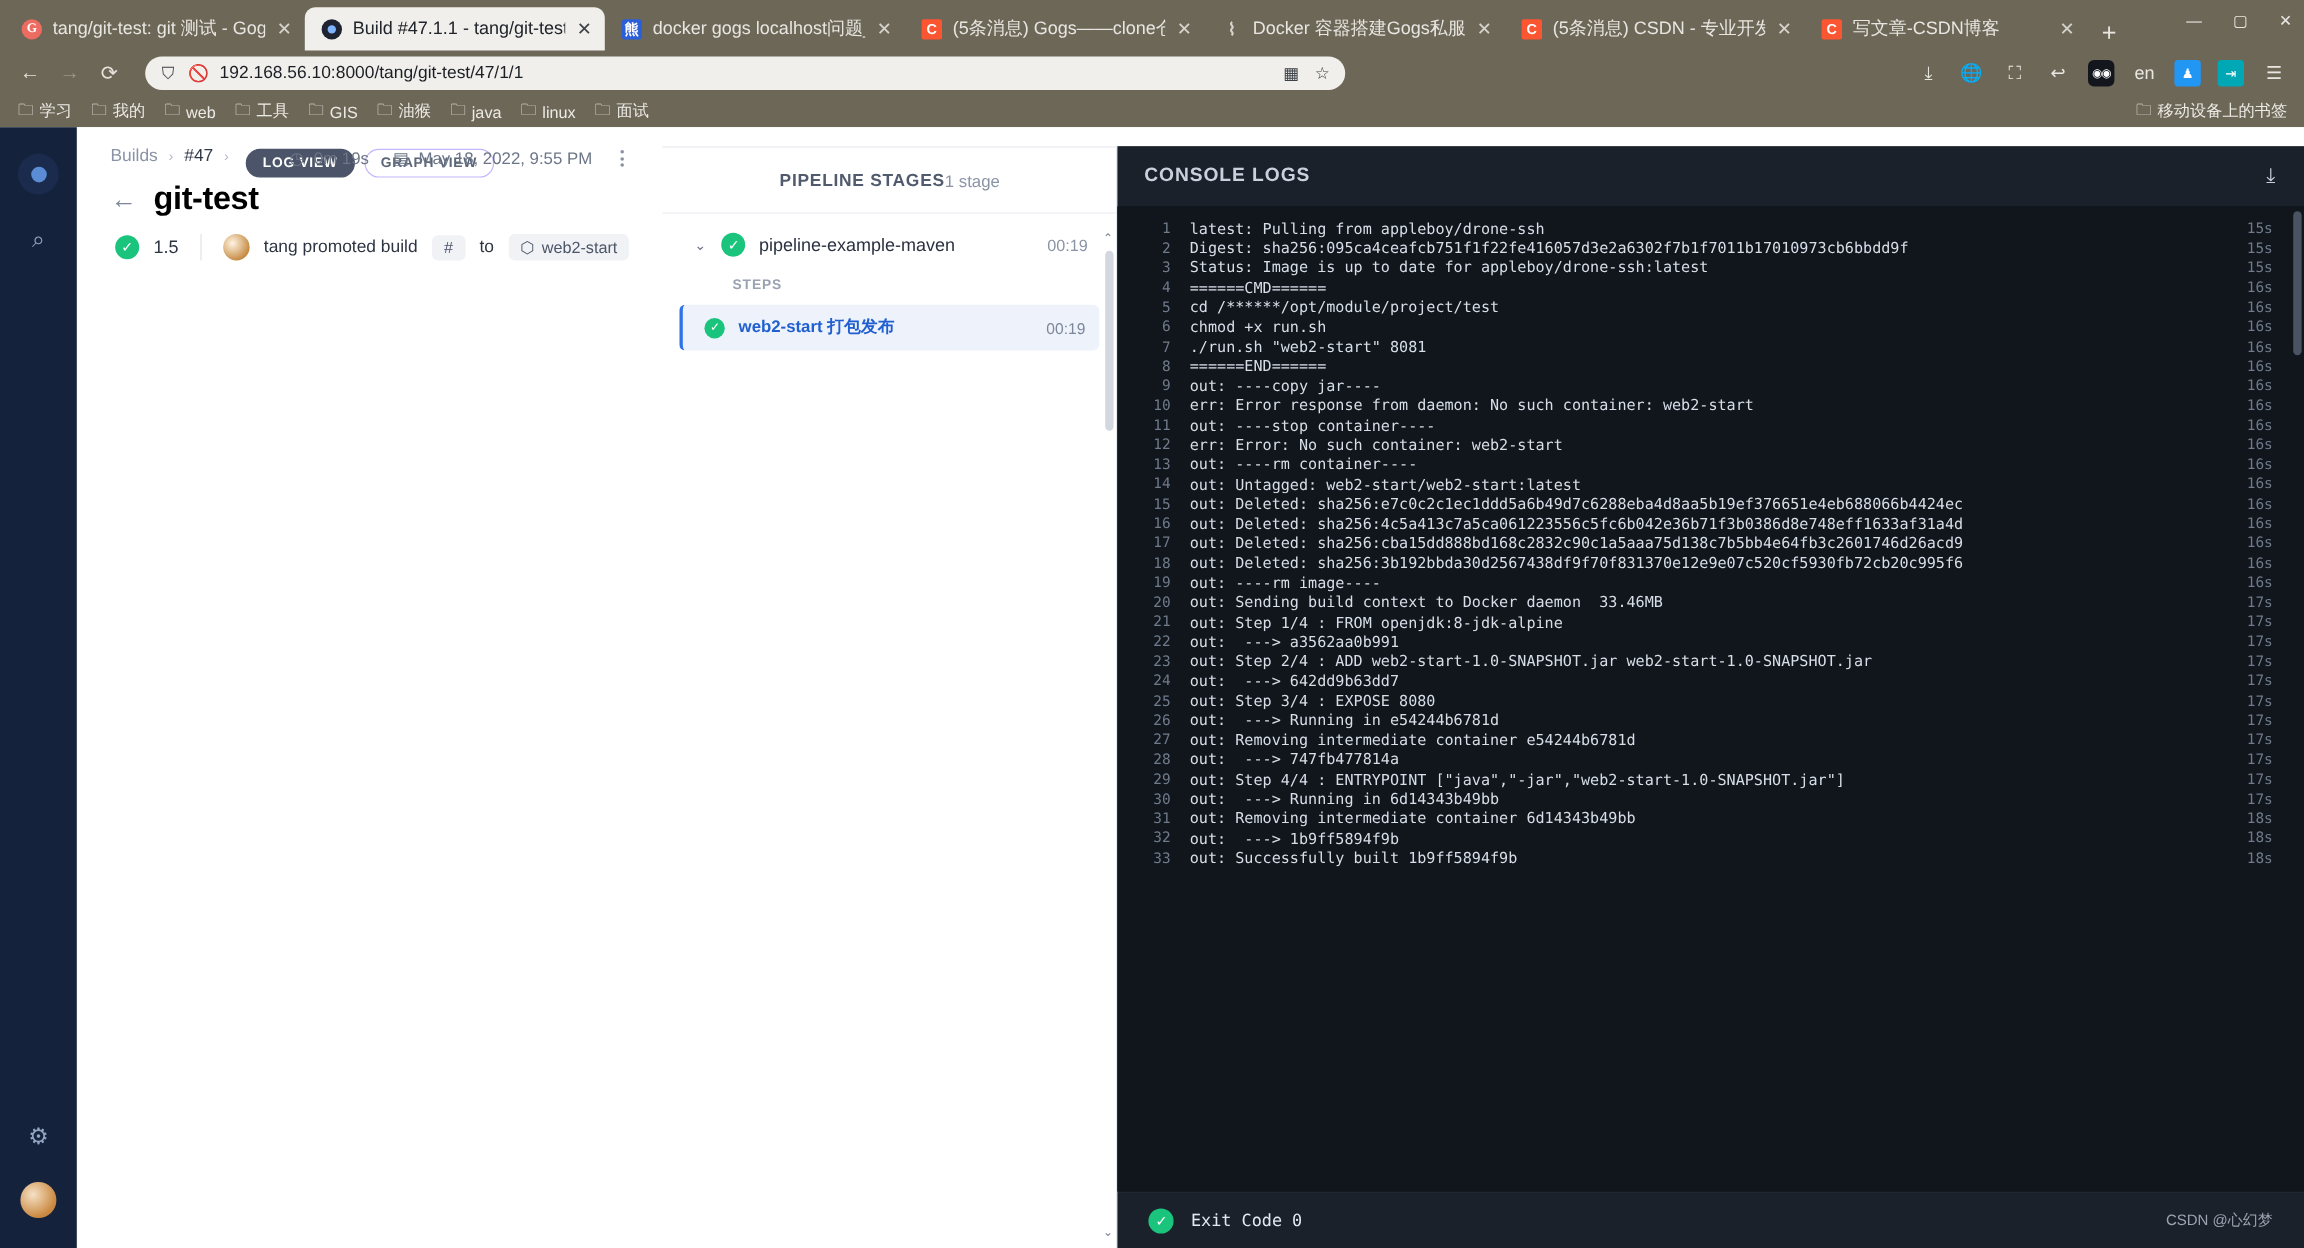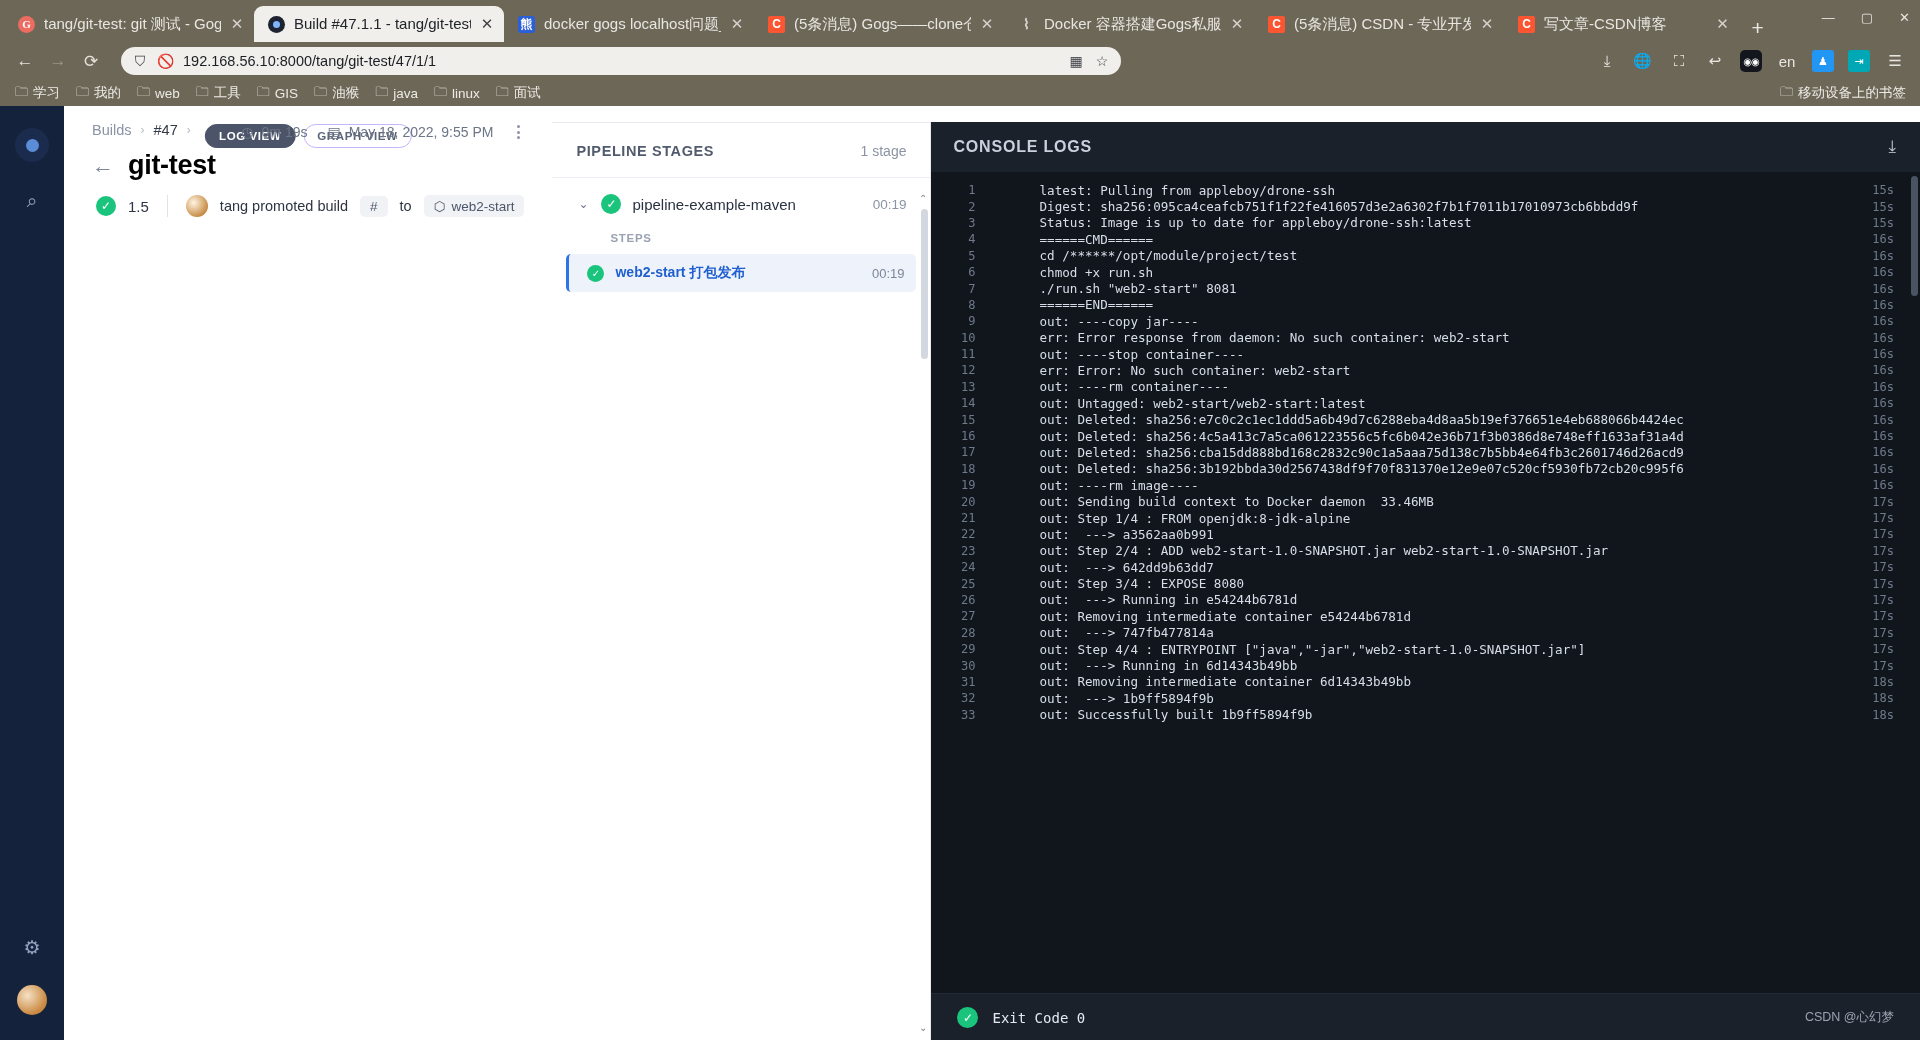--- a/index.html
+++ b/index.html
@@ -91,21 +91,21 @@
   .vt.on { background: #4c5469; color: #fff; border-color: #4c5469; }
 
   .headright { position: absolute; right: 28px; top: 18px; display: flex; align-items: center; gap: 20px; color: #6c7687; font-size: 14px; }
   .hr-item { display: flex; align-items: center; gap: 8px; }
   .kebab { display: flex; flex-direction: column; gap: 2.5px; align-items: center; padding: 0 4px; }
   .kebab i { width: 3px; height: 3px; border-radius: 50%; background: #8b93a3; display: block; }
 
   .body-split { display: flex; flex: 1; min-height: 0; margin-top: 16px; }
 
   .stages { width: 379px; border-top: 1px solid #e7eaef; border-right: 1px solid #e7eaef; display: flex; flex-direction: column; flex: none; background: #fff; position: relative; }
-  .stages-head { display: flex; align-items: center; justify-content: space-between; padding: 20px 24px 18px 24px; border-bottom: 1px solid #eaedf2; }
+  .stages-head { display: flex; align-items: center; justify-content: center; padding: 20px 24px 18px 24px; border-bottom: 1px solid #eaedf2; }
   .stages-title { font-size: 14.5px; font-weight: 700; letter-spacing: .6px; color: #525b6d; }
   .stages-count { font-size: 14px; color: #8b94a5; }
   .stage-row { display: flex; align-items: center; gap: 11px; padding: 16px 24px 0 26px; }
   .chev { color: #6e7889; font-size: 12px; width: 12px; }
   .stage-name { font-size: 15px; color: #2a3242; font-weight: 500; flex: 1; }
   .stage-time { font-size: 13.5px; color: #8b94a5; }
   .steps-label { font-size: 11.5px; font-weight: 700; letter-spacing: .7px; color: #9aa2b2; padding: 18px 0 0 58px; }
   .step-row {
     display: flex; align-items: center; gap: 11px; margin: 10px 14px 0 14px;
     padding: 10px 12px 10px 18px; border-radius: 5px; background: #eef2fb; border-left: 3px solid #2e73e8;
@@ -120,21 +120,21 @@
   .console-head {
     height: 50px; background: #1b212b; display: flex; align-items: center; justify-content: space-between;
     padding: 0 24px 0 22px; flex: none;
   }
   .console-title { font-size: 16px; font-weight: 700; letter-spacing: .8px; color: #c9d1de; }
   .dl-ico { color: #c9d1de; font-size: 17px; }
   .logwrap { flex: 1; overflow: hidden; position: relative; background: #11161d; }
   .logs { padding: 10px 0 0 0; font-family: "DejaVu Sans Mono", monospace; font-size: 12.6px; }
   .logline { display: flex; align-items: center; height: 16.4px; padding: 0 26px 0 0; }
   .ln { width: 60px; text-align: right; color: #6f7a8b; font-size: 12px; flex: none; padding-right: 16px; }
-  .lt { flex: 1; color: #d7dee8; white-space: pre; overflow: hidden; margin-left: 48px; }
+  .lt { flex: 1; color: #d7dee8; white-space: pre; overflow: hidden; }
   .lsec { width: 56px; text-align: right; color: #6f7a8b; font-size: 12px; flex: none; }
   .log-scrollbar { position: absolute; right: 2px; top: 4px; bottom: 4px; width: 7px; }
   .log-scrollbar .thumb { position: absolute; top: 0; width: 7px; height: 120px; background: #4a5361; border-radius: 4px; }
   .console-foot {
     height: 48px; background: #1b212b; display: flex; align-items: center; gap: 14px; padding: 0 26px; flex: none;
     border-top: 1px solid #232a36;
   }
   .exit-ok { width: 21px; height: 21px; border-radius: 50%; background: #1bc47d; color: #fff; display: flex; align-items: center; justify-content: center; font-size: 12px; }
   .exit-text { font-family: "DejaVu Sans Mono", monospace; font-size: 14px; color: #e3e9f2; }
   .watermark { margin-left: auto; font-size: 12.5px; color: #9aa3b1; }

